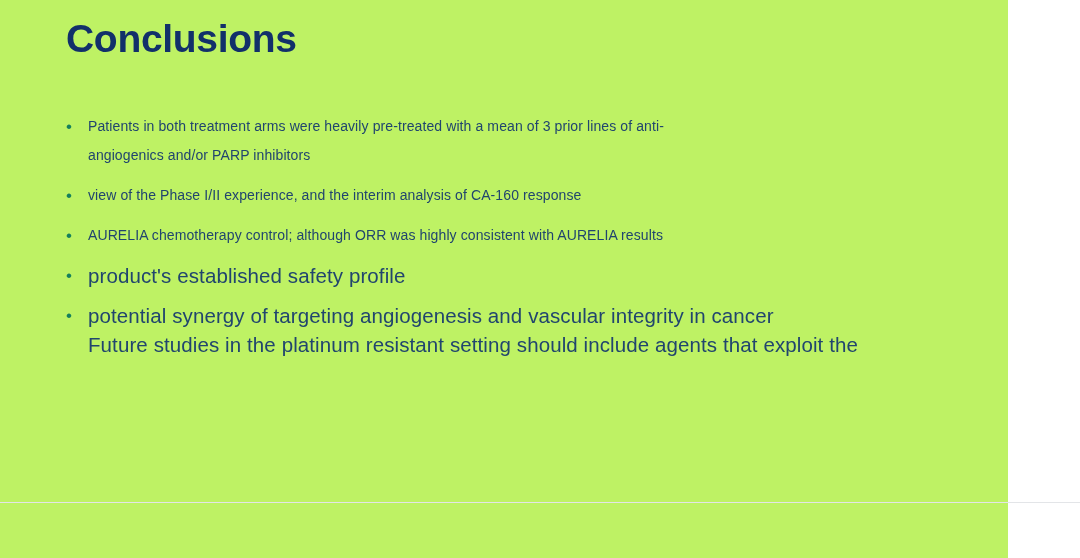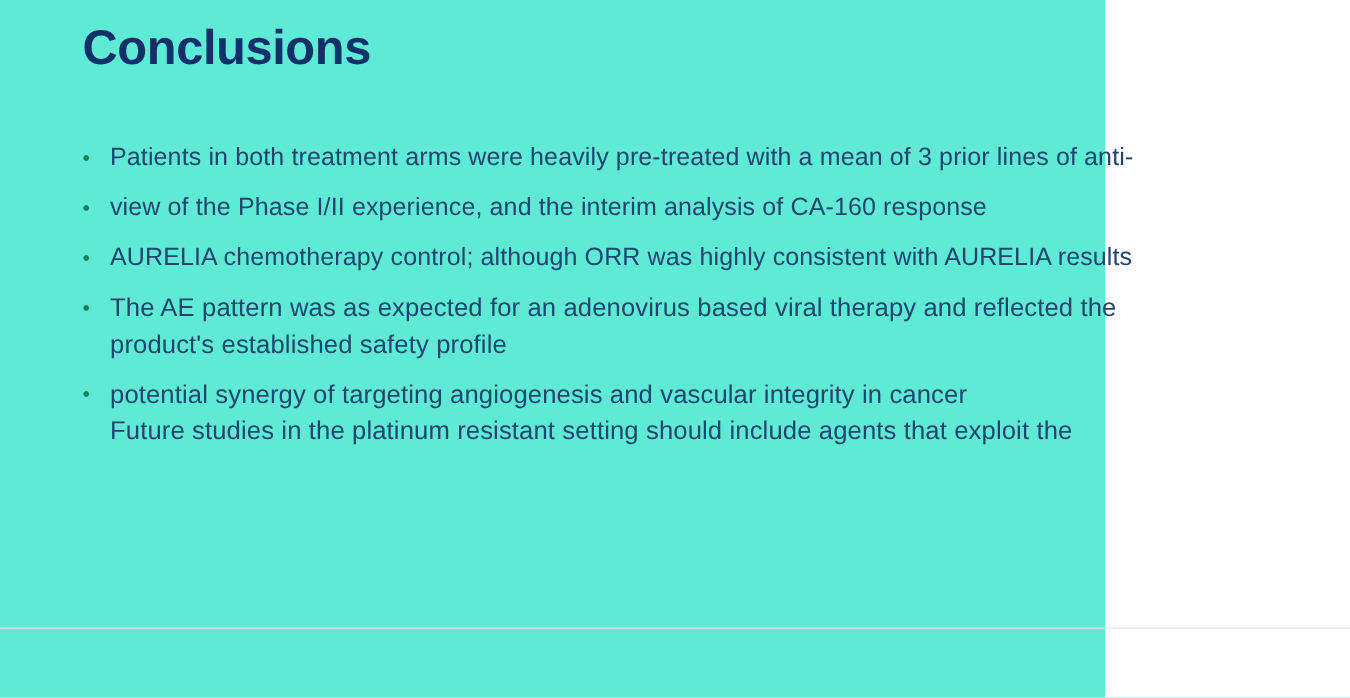--- a/index.html
+++ b/index.html
@@ -10,23 +10,23 @@
     width: 1080px;
     height: 558px;
     background: #ffffff;
     font-family: "Liberation Sans", sans-serif;
     overflow: hidden;
     position: relative;
   }
 
   .slide {
     position: relative;
-    width: 884px;
+    width: 1008px;
     height: 558px;
-    background: #5eead4;
+    background: #bef264;
     text-decoration: underline;
   }
 
   
   .slide-title {
     position: absolute;
     left: 66px;
     top: 18px;
     font-size: 39px;
     font-weight: bold;
@@ -54,21 +54,21 @@
     color: #15805c;
     font-size: 17px;
     line-height: 29px;
     text-align: left;
     padding-left: 6px;
     box-sizing: border-box;
   }
   .bullet-text {
     flex: 1 1 auto;
     color: #21456e;
-    font-size: 20px;
+    font-size: 14px;
     line-height: 29px;
     letter-spacing: 0.1px;
   }
   .bullet-text .ln {
     display: block;
     white-space: nowrap;
   }
   
   .bullet-row.compact .bullet-text {
     font-size: 20.5px;
@@ -97,41 +97,41 @@
 <div class="slide">
 
   <div class="slide-title">Conclusions</div>
 
   <div class="body-list">
 
     <div class="bullet-row">
       <div class="bullet-marker">•</div>
       <div class="bullet-text">
         <span class="ln">Patients in both treatment arms were heavily pre-treated with a mean of 3 prior lines of anti-</span>
+        <span class="ln">angiogenics and/or PARP inhibitors</span>
       </div>
     </div>
 
     <div class="bullet-row">
       <div class="bullet-marker">•</div>
       <div class="bullet-text">
         <span class="ln">view of the Phase I/II experience, and the interim analysis of CA-160 response</span>
       </div>
     </div>
 
     <div class="bullet-row">
       <div class="bullet-marker">•</div>
       <div class="bullet-text">
         <span class="ln">AURELIA chemotherapy control; although ORR was highly consistent with AURELIA results</span>
       </div>
     </div>
 
     <div class="bullet-row compact">
       <div class="bullet-marker">•</div>
       <div class="bullet-text">
-        <span class="ln">The AE pattern was as expected for an adenovirus based viral therapy and reflected the</span>
         <span class="ln">product's established safety profile</span>
       </div>
     </div>
 
     <div class="bullet-row compact">
       <div class="bullet-marker">•</div>
       <div class="bullet-text">
         <span class="ln">potential synergy of targeting angiogenesis and vascular integrity in cancer</span>
         <span class="ln">Future studies in the platinum resistant setting should include agents that exploit the</span>
       </div>

